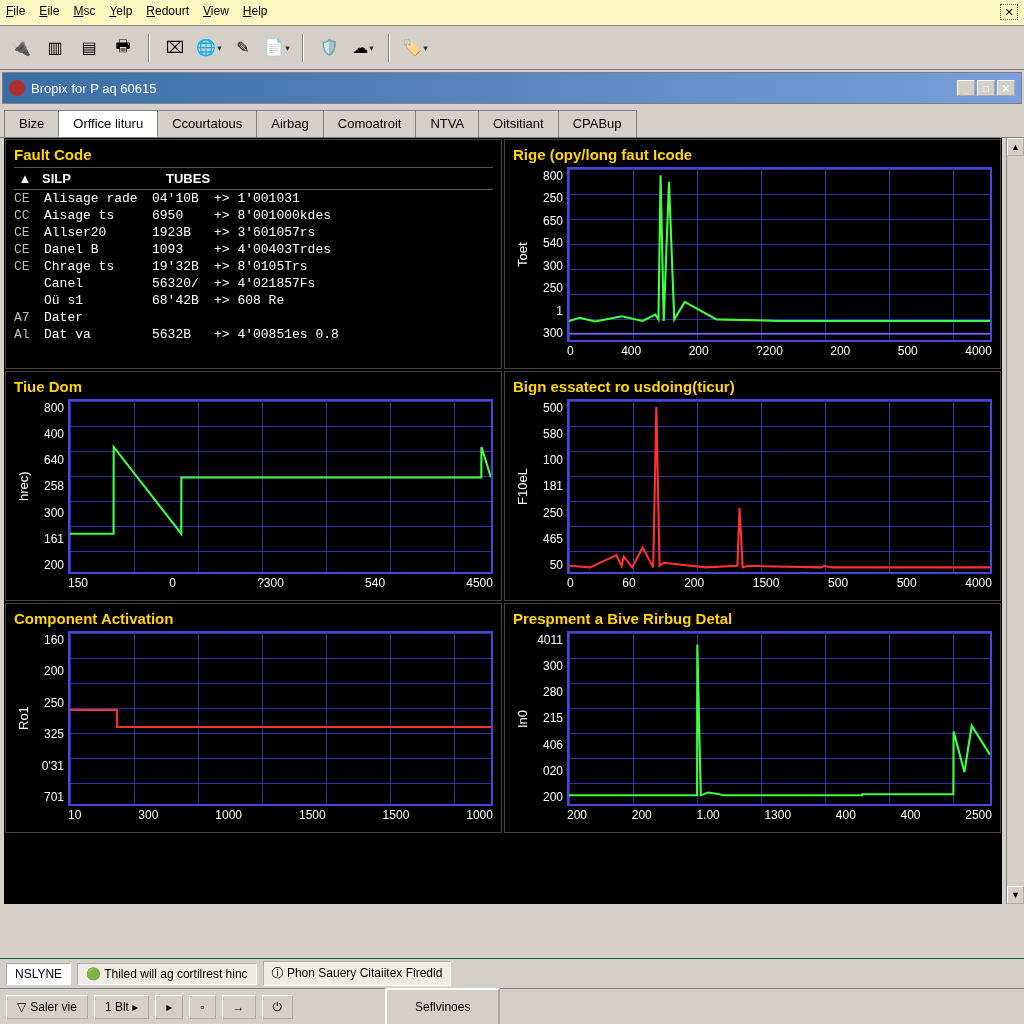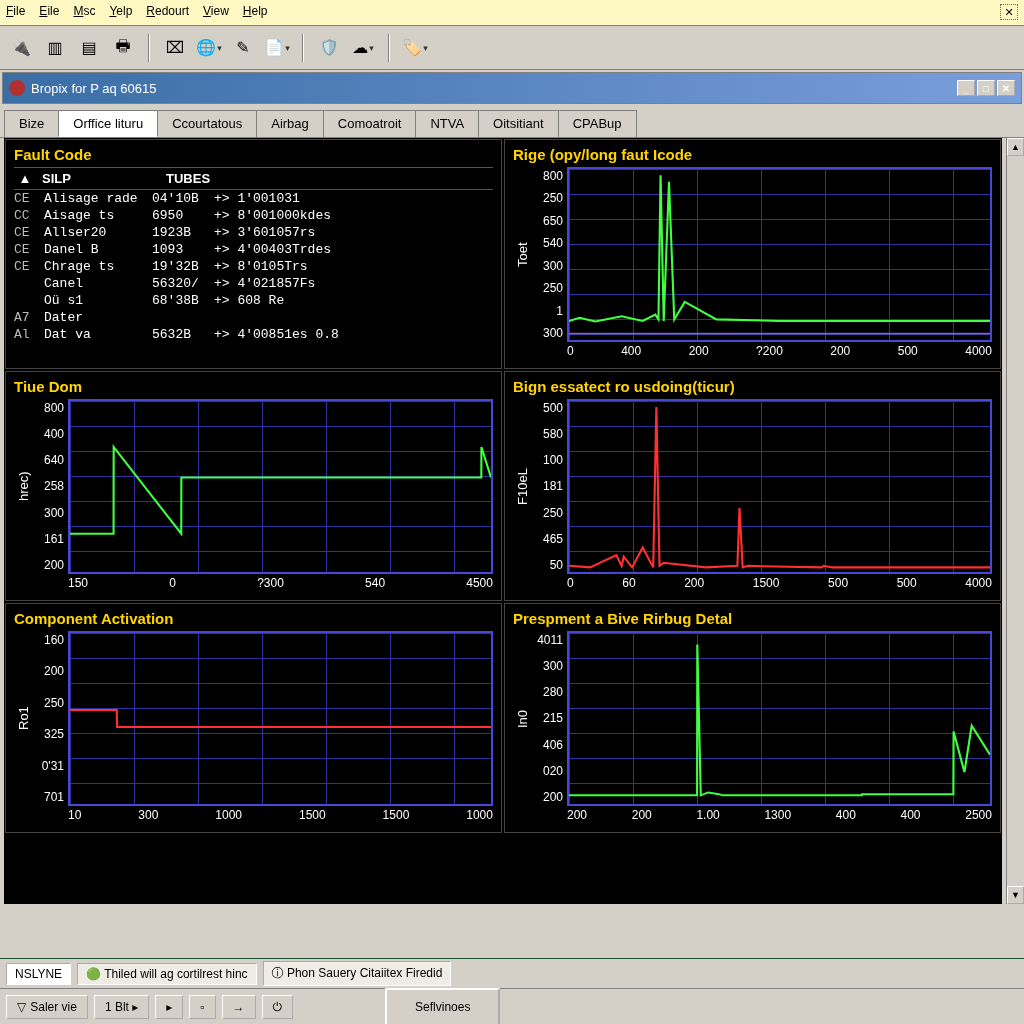--- a/index.html
+++ b/index.html
@@ -312,21 +312,21 @@
           </div>
           <div class="trow">
             <span class="c0"></span>
             <span class="c1">Canel</span>
             <span class="c2">56320/</span>
             <span class="c3">+&gt; 4'021857Fs</span>
           </div>
           <div class="trow">
             <span class="c0"></span>
             <span class="c1">Oü s1</span>
-            <span class="c2">68'38B</span>
+            <span class="c2">68'42B</span>
             <span class="c3">+&gt; 608 Re</span>
           </div>
           <div class="trow">
             <span class="c0">A7</span>
             <span class="c1">Dater</span>
             <span class="c2"></span>
             <span class="c3"></span>
           </div>
           <div class="trow">
             <span class="c0">Al</span>

